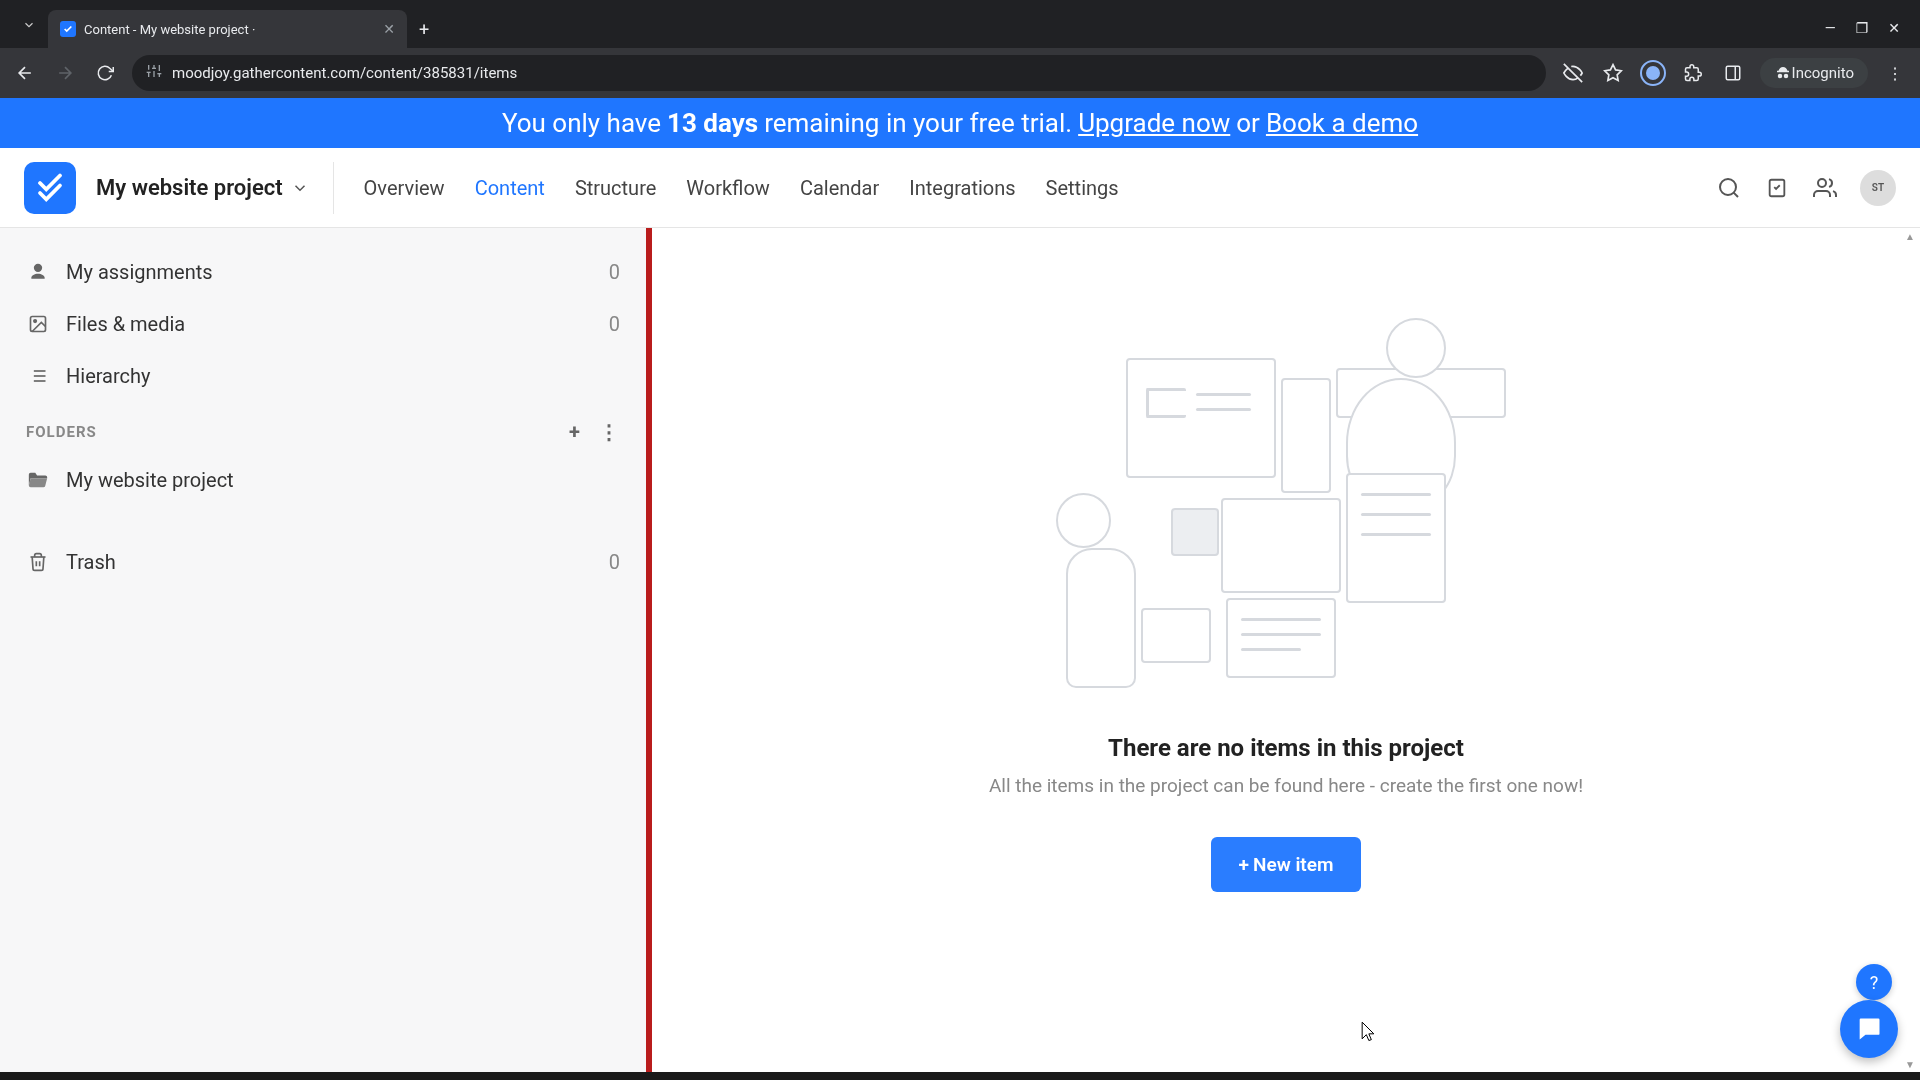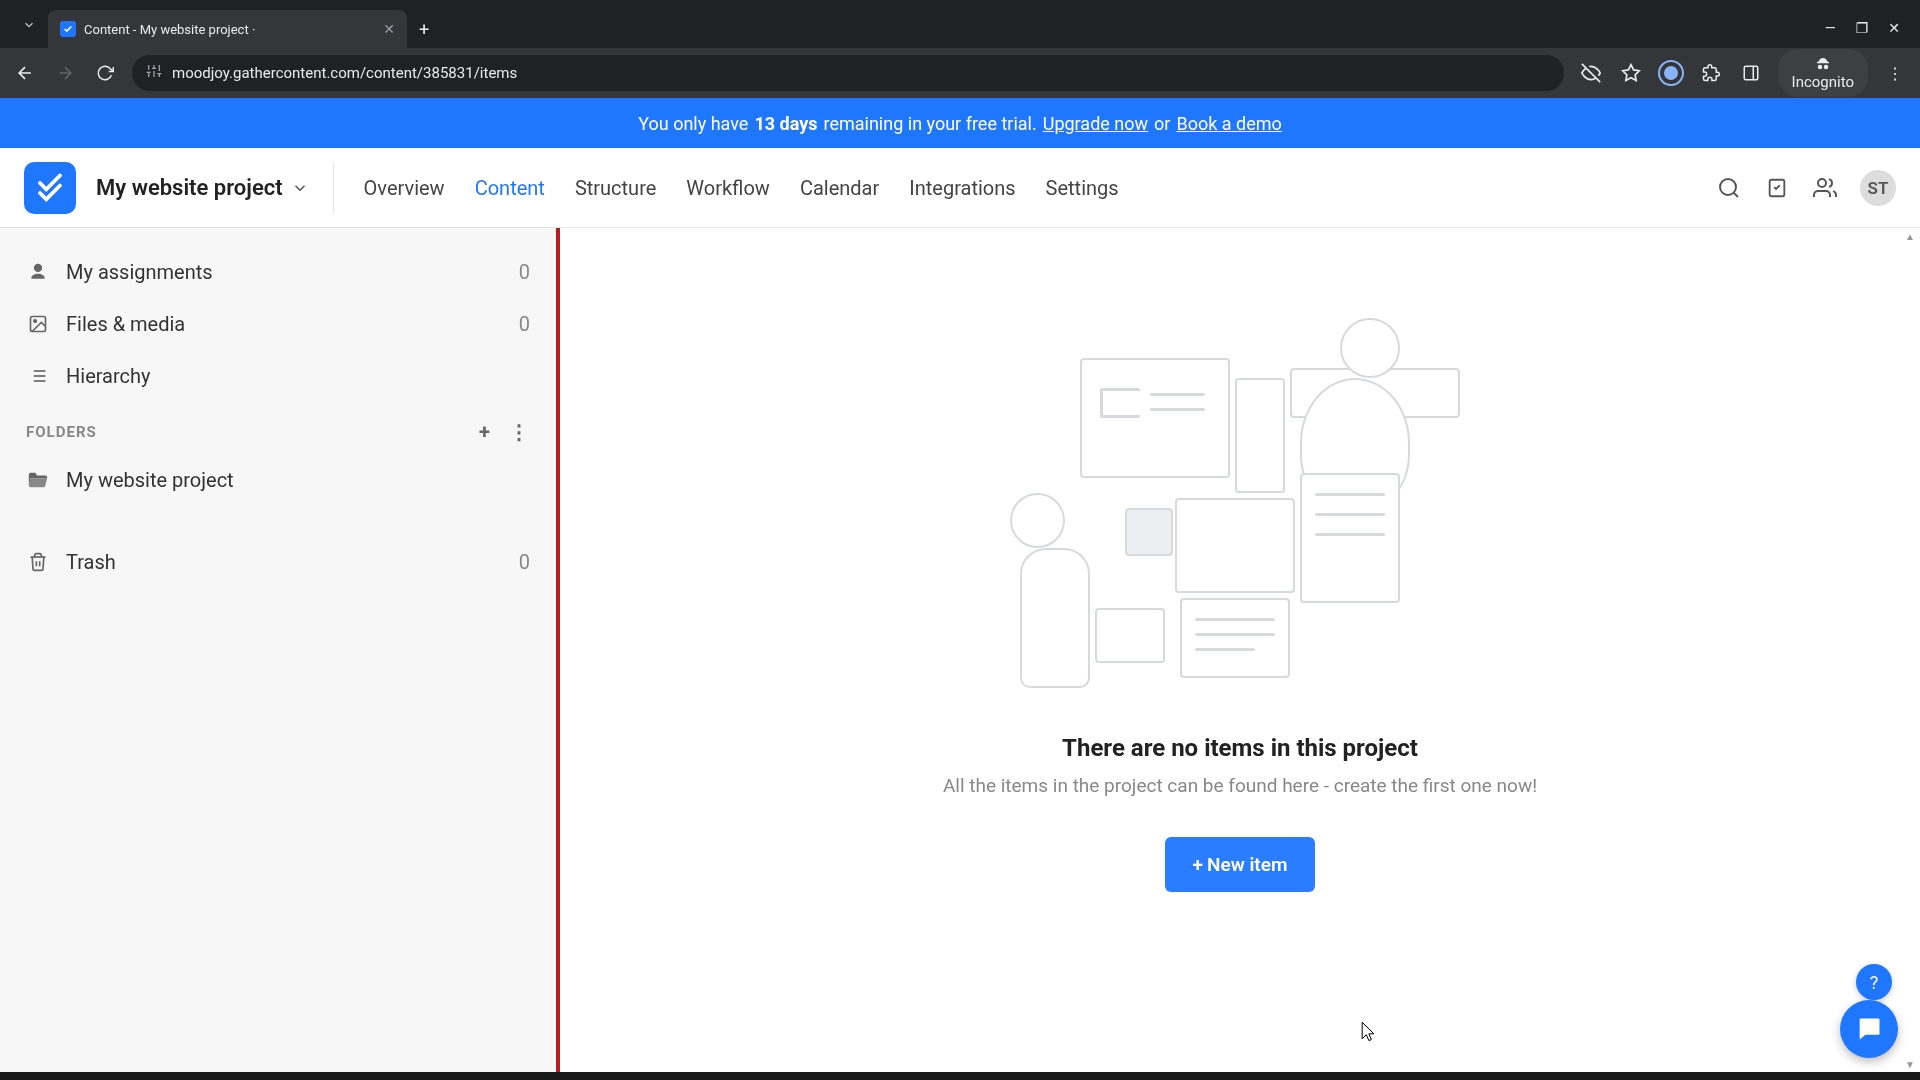--- a/index.html
+++ b/index.html
@@ -16,43 +16,43 @@
   .new-tab { color:#e8eaed; margin-left:12px; margin-bottom:8px; font-size:18px; cursor:pointer; }
   .window-controls { margin-left:auto; display:flex; gap:20px; color:#e8eaed; margin-bottom:12px; padding-right:10px;}
   .window-controls span { cursor:pointer; font-size:14px;}
 
   .browser-toolbar { background: #35363a; height: 50px; display:flex; align-items:center; padding: 0 12px; gap:14px; color:#9aa0a6; }
   .nav-btn { width:26px; height:26px; display:flex; align-items:center; justify-content:center; cursor:pointer; color:#e8eaed; }
   .nav-btn.disabled { color:#5f6368; }
   .url-bar { flex:1; background:#202124; border-radius:20px; height:36px; display:flex; align-items:center; padding:0 14px; gap:10px; color:#e8eaed; font-size:15px; }
   .url-icon { color:#9aa0a6; }
   .toolbar-right { display:flex; align-items:center; gap:14px; color:#e8eaed; }
-  .incognito-badge { background:#3c4043; border-radius:20px; padding:6px 14px; display:flex; align-items:center; gap:0; font-size:15px;flex-direction:column; }
+  .incognito-badge { background:#3c4043; border-radius:20px; padding:6px 14px; display:flex; align-items:center; gap:0; font-size:15px; }
   .profile-circle-small { width:26px; height:26px; border-radius:50%; border:2px solid #8ab4f8; display:flex; align-items:center; justify-content:center;}
   .profile-circle-small-inner { width:14px; height:14px; border-radius:50%; background:#8ab4f8;}
 
   
-  .trial-banner { background:#1f76ff; height:50px; display:flex; align-items:center; justify-content:center; color:#fff; font-size:18px; gap:6px; }
+  .trial-banner { background:#1f76ff; height:50px; display:flex; align-items:center; justify-content:center; color:#fff; font-size:26px; gap:6px; }
   .trial-banner .bold { font-weight:700; }
   .trial-banner a { color:#fff; text-decoration:underline; cursor:pointer; }
 
   
   .app-header { height:80px; border-bottom:1px solid #e5e5e5; display:flex; align-items:center; padding:0 24px; gap:20px; }
   .app-logo { width:52px; height:52px; background:#1f76ff; border-radius:10px; display:flex; align-items:center; justify-content:center; }
   .project-switch { display:flex; align-items:center; gap:8px; font-size:22px; font-weight:600; color:#222; cursor:pointer; padding-right:24px; border-right:1px solid #e5e5e5; height:52px;}
   .main-nav { display:flex; gap:30px; margin-left:10px; }
   .main-nav-item { font-size:20px; color:#444; cursor:pointer; padding:4px 0; }
   .main-nav-item.active { color:#1f76ff; }
   .header-right { margin-left:auto; display:flex; align-items:center; gap:22px; }
   .header-icon { width:26px; height:26px; color:#555; cursor:pointer; display:flex; align-items:center; justify-content:center;}
-  .avatar { width:36px; height:36px; border-radius:50%; background:#ddd; display:flex; align-items:center; justify-content:center; font-size:17px; color:#555; font-weight:600;}
+  .avatar { width:36px; height:36px; border-radius:50%; background:#ddd; display:flex; align-items:center; justify-content:center; font-size:10px; color:#555; font-weight:600;}
 
   
   .app-body { display:flex; height: calc(1080px - 48px - 50px - 50px - 80px - 8px); }
-  .sidebar { width: 560px; background:#f7f7f8; border-right:4px solid #b91c1c; padding-top:18px; }
+  .sidebar { width: 652px; background:#f7f7f8; border-right:6px solid #b91c1c; padding-top:18px; }
   .sidebar-item { display:flex; align-items:center; padding:14px 26px; font-size:20px; color:#333; cursor:pointer; gap:16px; }
   .sidebar-item .icon { width:24px; color:#666; display:flex; align-items:center; justify-content:center;}
   .sidebar-item .count { margin-left:auto; color:#888; }
   .folders-header { display:flex; align-items:center; padding:18px 26px 10px; font-size:15px; letter-spacing:1px; color:#888; font-weight:700; }
   .folders-header .actions { margin-left:auto; display:flex; gap:18px; color:#666; font-size:20px;}
   .folders-header .actions span { cursor:pointer; }
 
   .content { flex:1; position:relative; padding:30px 30px; overflow:auto; }
   .add-filter { color:#1f76ff; font-size:19px; cursor:pointer; padding:6px 0; }
 

